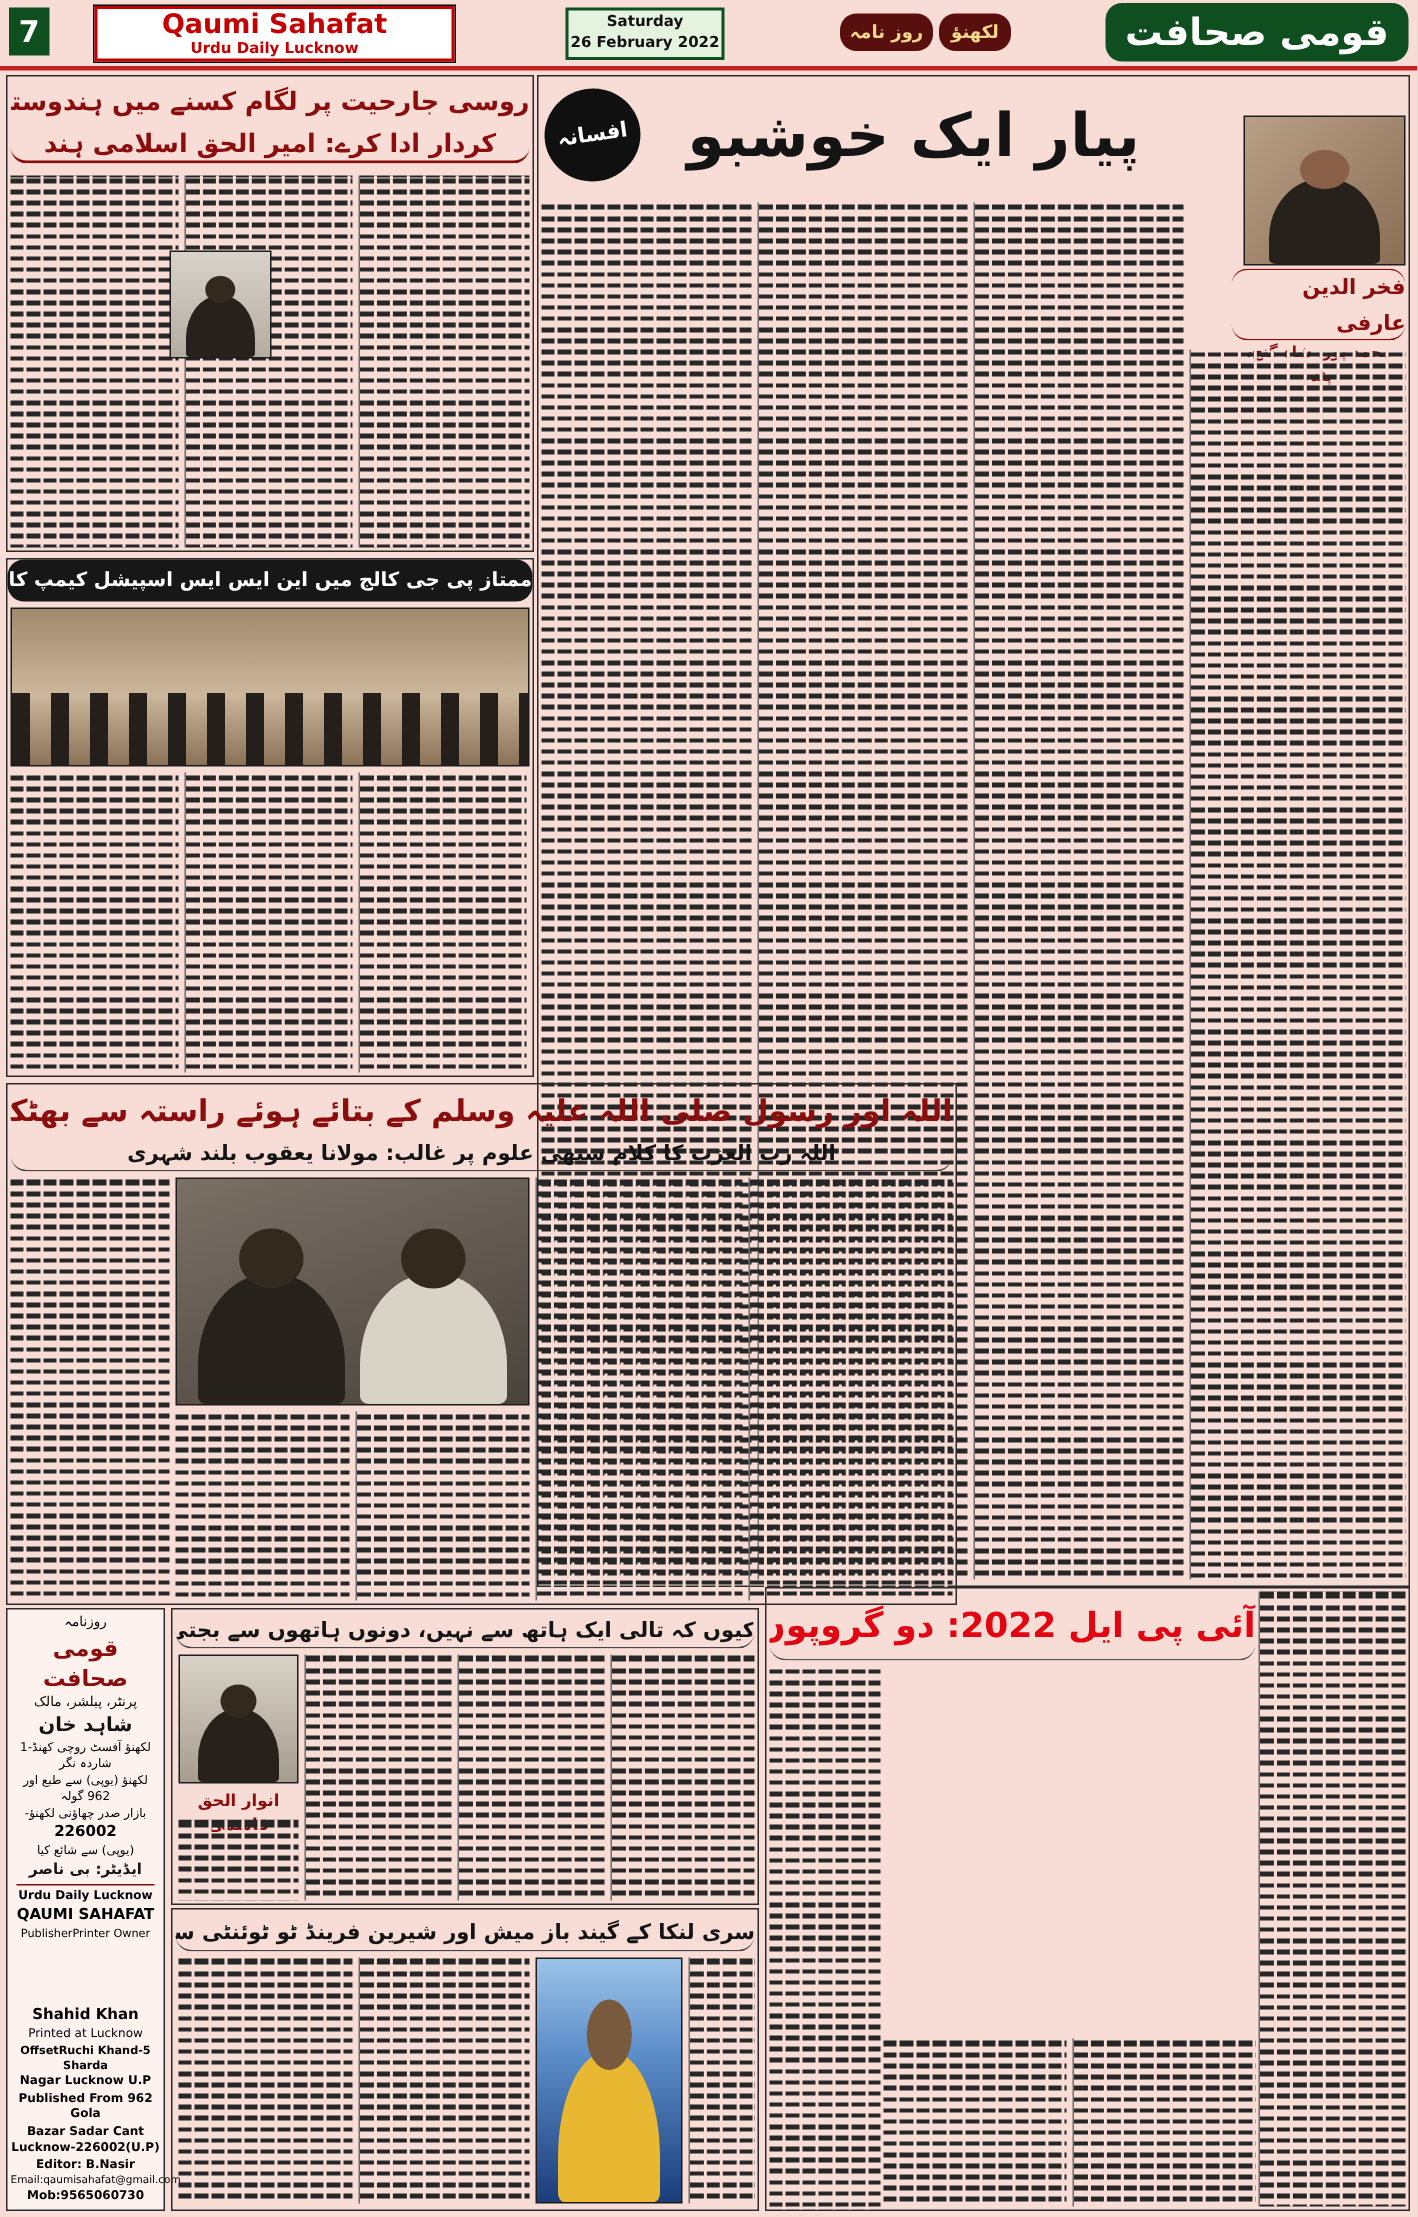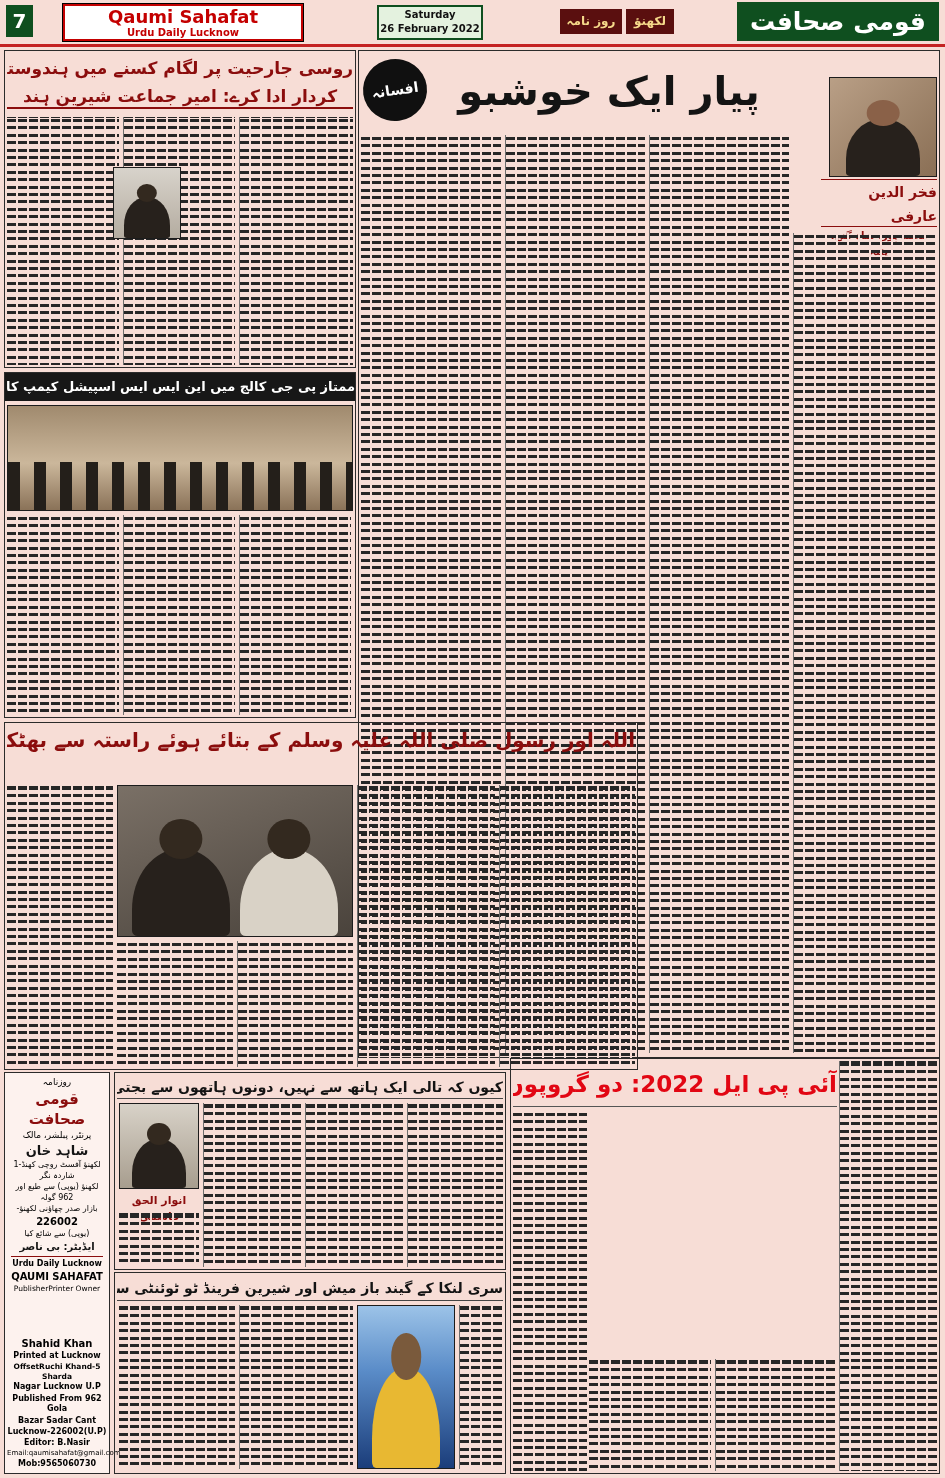--- a/index.html
+++ b/index.html
@@ -1,19 +1,19 @@
 <!DOCTYPE html>
 <html><head>
 <meta charset="utf-8">
 <style>
   html,body{margin:0;padding:0;background:#d9cfc9;}
   #page{position:relative;width:945px;height:1478px;background:#f7ddd6;
         font-family:"DejaVu Sans",sans-serif;overflow:hidden;margin:0 auto;}
   .abs{position:absolute;box-sizing:border-box;}
-  .ur{direction:rtl;unicode-bidi:embed;}
+  .ur{direction:rtl;unicode-bidi:embed;border-radius:11px;}
   .ctr{text-align:center;}
   .box{border:1px solid #2b2b2b;}
   
   .fill{background-image:
         repeating-linear-gradient(to right, rgba(0,0,0,0) 0 9px, #f7ddd6 9px 11px),
         repeating-linear-gradient(to bottom, #262626 0 3px, rgba(0,0,0,0) 3px 7.4px);
         background-position:0 2px;}
   .bl{border-left:1px solid #6d6d6d;}
   
   .photo{position:absolute;border:1px solid #1c1c1c;overflow:hidden;box-sizing:border-box;}
@@ -82,21 +82,21 @@
     <div class="abs fill" style="left:2px;top:84px;width:140px;height:918px;"></div>
     <div class="abs fill bl" style="left:146px;top:84px;width:140px;height:918px;"></div>
     <div class="abs fill bl" style="left:290px;top:84px;width:140px;height:918px;"></div>
     <div class="abs fill bl" style="left:434px;top:182px;width:144px;height:820px;"></div>
   </div>
 
   <div class="abs box" style="left:4px;top:50px;width:352px;height:318px;">
     <div class="abs ur ctr h-maroon" style="left:2px;top:4px;width:346px;height:26px;
          font-size:17px;line-height:26px;white-space:nowrap;overflow:hidden;">روسی جارحیت پر لگام کسنے میں ہندوستان اپنا</div>
     <div class="abs ur ctr h-maroon" style="left:2px;top:32px;width:346px;height:26px;
-         font-size:17px;line-height:26px;border-bottom:2px solid #8b0d0d;white-space:nowrap;overflow:hidden;">کردار ادا کرے: امیر جماعت شیرین ہند</div>
+         font-size:17px;line-height:26px;border-bottom:2px solid #8b0d0d;white-space:nowrap;overflow:hidden;">کردار ادا کرے: امیر الحق اسلامی ہند</div>
 
     <div class="abs fill" style="left:2px;top:66px;width:112px;height:248px;"></div>
     <div class="abs fill bl" style="left:118px;top:66px;width:112px;height:248px;"></div>
     <div class="abs fill bl" style="left:234px;top:66px;width:114px;height:248px;"></div>
 
     <div class="photo" style="left:108px;top:116px;width:68px;height:72px;
          background:linear-gradient(180deg,#d8d3cb,#b4aca0);">
       <div class="sil"></div>
     </div>
   </div>
@@ -111,20 +111,22 @@
     </div>
 
     <div class="abs fill" style="left:2px;top:142px;width:112px;height:200px;"></div>
     <div class="abs fill bl" style="left:118px;top:142px;width:112px;height:200px;"></div>
     <div class="abs fill bl" style="left:234px;top:142px;width:112px;height:200px;"></div>
   </div>
 
   <div class="abs box" style="left:4px;top:722px;width:634px;height:348px;">
     <div class="abs ur ctr h-maroon" style="left:2px;top:2px;width:628px;height:30px;
          font-size:20px;line-height:30px;white-space:nowrap;overflow:hidden;">اللہ اور رسول صلی اللہ علیہ وسلم کے بتائے ہوئے راستہ سے بھٹکنا ہی تباہی کا سبب</div>
+    <div class="abs ur ctr h-black" style="left:2px;top:34px;width:628px;height:24px;
+         font-size:14px;line-height:24px;border-bottom:1px solid #444;white-space:nowrap;overflow:hidden;">اللہ رب العزت کا کلام سبھی علوم پر غالب: مولانا یعقوب بلند شہری</div>
 
     <div class="photo" style="left:112px;top:62px;width:236px;height:152px;
          background:linear-gradient(160deg,#7a7066,#4a433c);">
       <div class="sil" style="left:6%;width:42%;"></div>
       <div class="sil" style="left:52%;width:42%;background:#d9d2c6;"></div>
     </div>
 
     <div class="abs fill" style="left:2px;top:62px;width:106px;height:282px;"></div>
     <div class="abs fill" style="left:112px;top:218px;width:116px;height:126px;"></div>
     <div class="abs fill bl" style="left:232px;top:218px;width:116px;height:126px;"></div>
@@ -142,21 +144,21 @@
     <div class="imp-line ur" style="font-size:8px;">لکھنؤ (یوپی) سے طبع اور 962 گولہ</div>
     <div class="imp-line ur" style="font-size:8px;">بازار صدر چھاؤنی لکھنؤ-</div>
     <div class="imp-line" style="font-size:10px;font-weight:bold;">226002</div>
     <div class="imp-line ur" style="font-size:8px;">(یوپی) سے شائع کیا</div>
     <div class="imp-line ur h-black" style="font-size:10px;">ایڈیٹر: بی ناصر</div>
     <div class="rule"></div>
     <div class="imp-line" style="font-size:8px;font-weight:bold;">Urdu Daily Lucknow</div>
     <div class="imp-line" style="font-size:10px;font-weight:bold;">QAUMI SAHAFAT</div>
     <div class="imp-line" style="font-size:7.5px;">PublisherPrinter Owner</div>
     <div class="imp-line" style="font-size:10px;font-weight:bold;margin-top:42px;">Shahid Khan</div>
-    <div class="imp-line" style="font-size:8px;font-weight:bold;">Printed at Lucknow</div>
+    <div class="imp-line" style="font-size:8px;font-weight:normal;">Printed at Lucknow</div>
     <div class="imp-line" style="font-size:7.5px;font-weight:bold;">OffsetRuchi Khand-5 Sharda</div>
     <div class="imp-line" style="font-size:8px;font-weight:bold;">Nagar Lucknow U.P</div>
     <div class="imp-line" style="font-size:8px;font-weight:bold;">Published From 962 Gola</div>
     <div class="imp-line" style="font-size:8px;font-weight:bold;">Bazar Sadar Cant</div>
     <div class="imp-line" style="font-size:8px;font-weight:bold;">Lucknow-226002(U.P)</div>
     <div class="imp-line" style="font-size:8px;font-weight:bold;">Editor: B.Nasir</div>
     <div class="imp-line" style="font-size:7px;">Email:qaumisahafat@gmail.com</div>
     <div class="imp-line" style="font-size:8px;font-weight:bold;">Mob:9565060730</div>
   </div>
 

